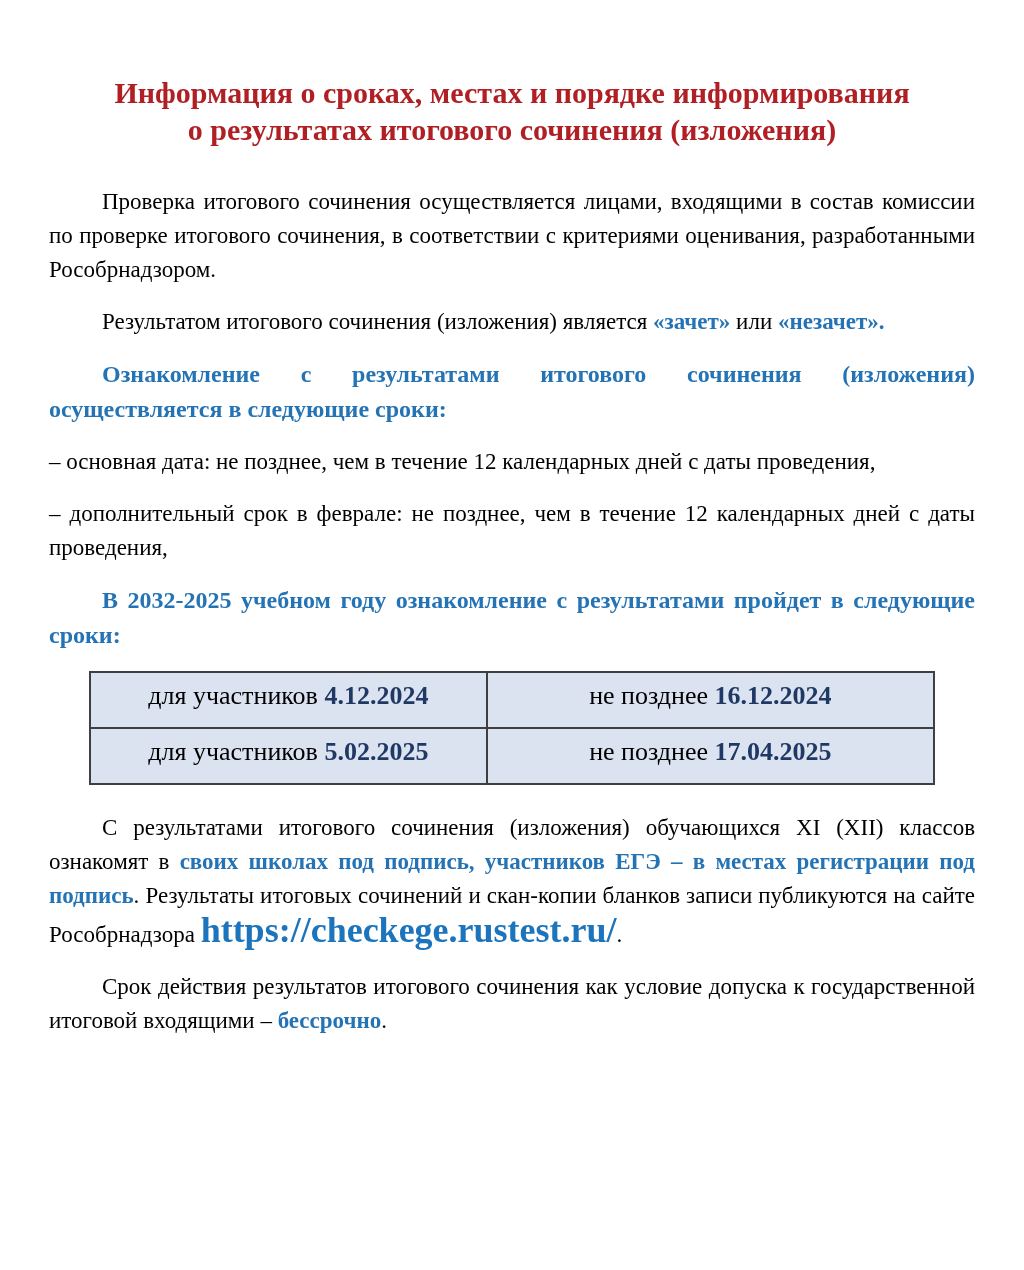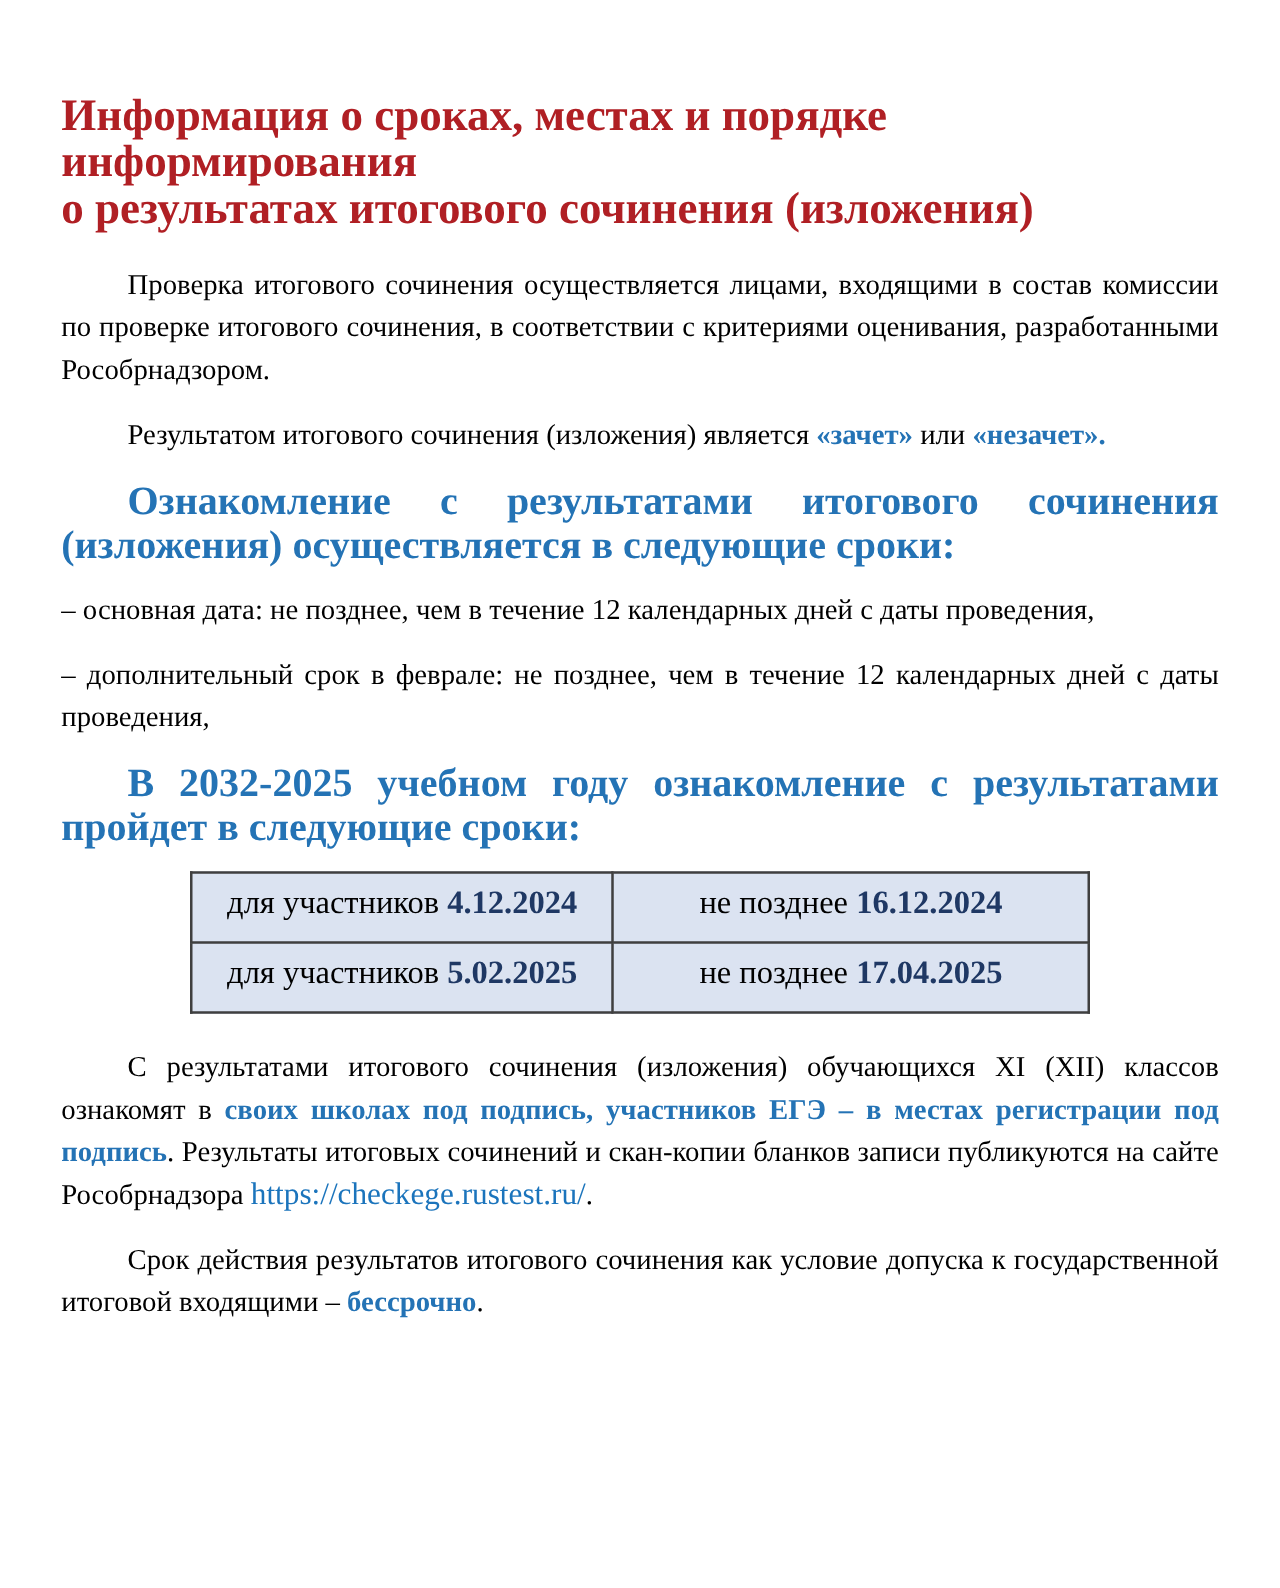--- a/index.html
+++ b/index.html
@@ -14,48 +14,49 @@
   }
   *{margin:0;padding:0;box-sizing:border-box;}
   html,body{background:#ffffff;}
   body{
     width:1024px;height:1270px;overflow:hidden;
     font-family:"Liberation Serif","DejaVu Serif",serif;
     color:var(--body-black);
   }
   .page{padding:74px 49px 0 49px;}
   .doc-title{
+    text-align:center;
     color:var(--title-red);
     font-weight:bold;
-    font-size:36px;
+    font-size:30px;
     line-height:37px;
-    margin-bottom:26px;
+    margin-bottom:37px;
   }
   .para{
     font-size:23px;
     line-height:34px;
     text-align:justify;
     margin-bottom:18px;
   }
   .indent{text-indent:53px;}
   .heading{
     color:var(--heading-blue);
     font-weight:bold;
-    font-size:32px;
+    font-size:24px;
     line-height:35px;
   }
   .blue-bold{color:var(--inline-blue);font-weight:bold;}
   .link{
     color:var(--link-blue);
-    font-weight:normal;
-    font-size:25px;
+    font-weight:bold;
+    font-size:36px;
     text-decoration:none;
   }
   .results-table{
-    width:720px;
+    width:846px;
     margin:8px auto 26px auto;
     border-collapse:collapse;
     background:var(--table-bg);
     table-layout:fixed;
   }
   .results-table td{
     border:2px solid var(--table-border);
     text-align:center;
     vertical-align:top;
     font-size:26px;

